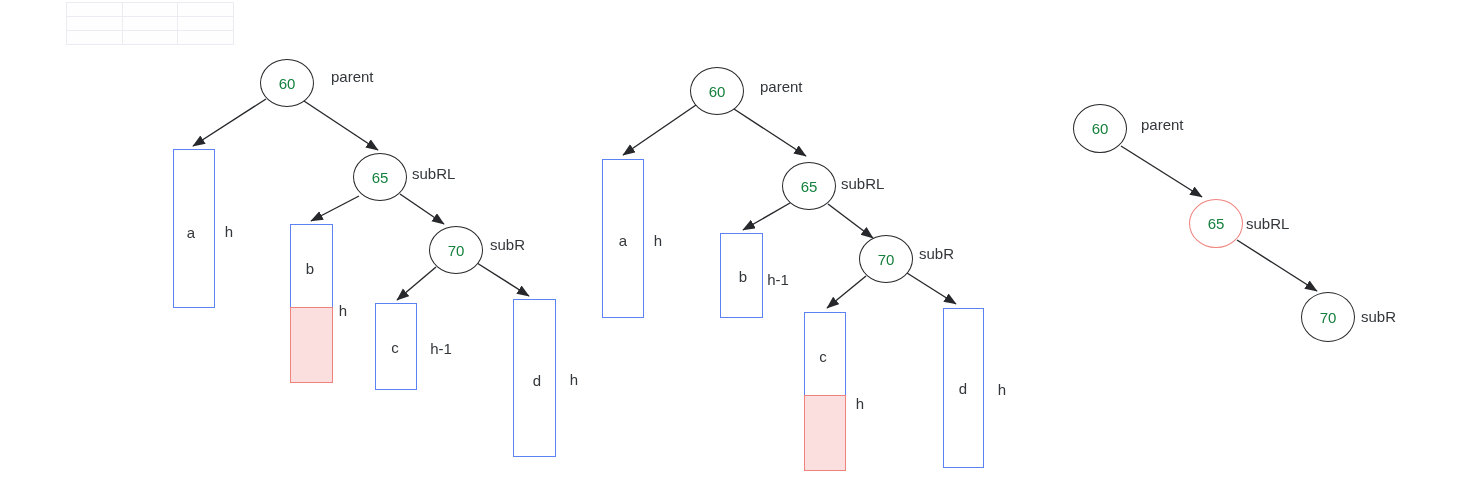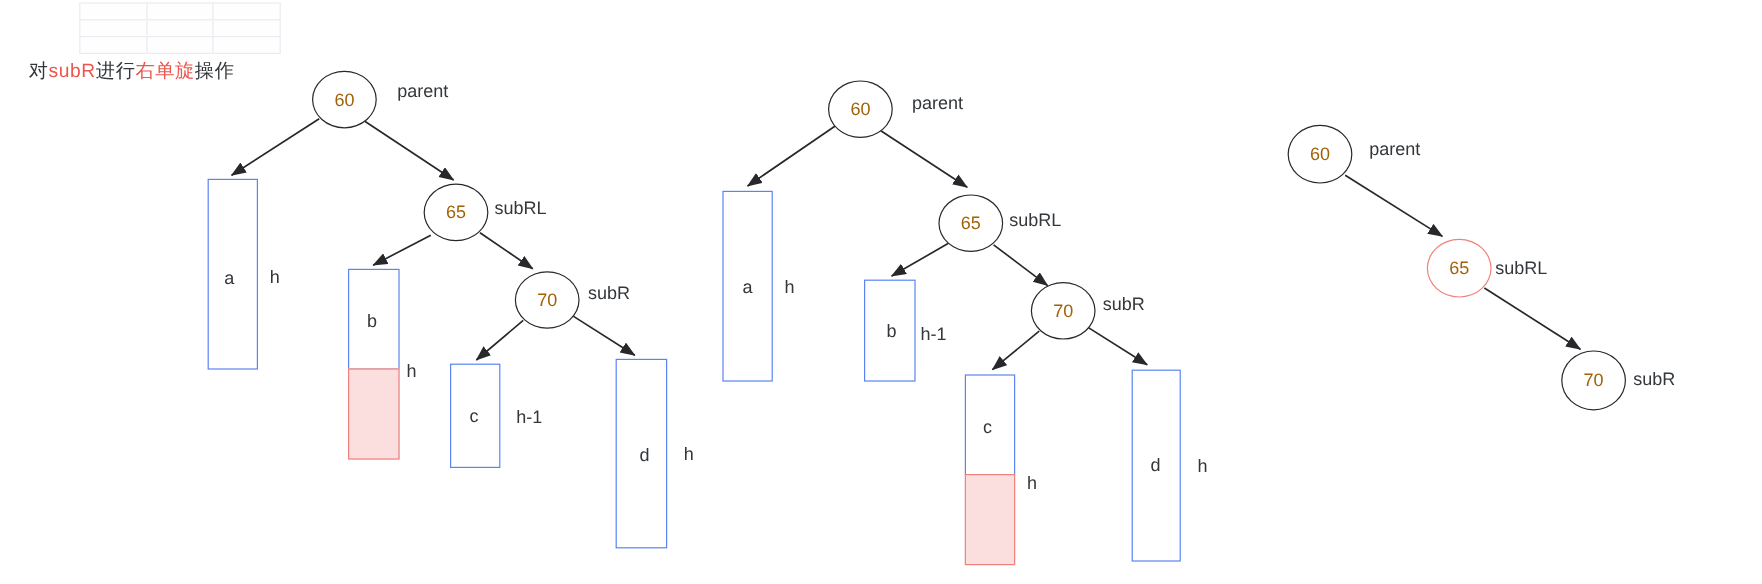--- a/index.html
+++ b/index.html
@@ -14,21 +14,21 @@
   
   .caption{position:absolute;left:24px;top:49px;font-size:16px;letter-spacing:0.5px;
     color:#33373b;white-space:nowrap;}
   .caption .red{color:#eb564e;}
   
   svg.edges{position:absolute;left:0;top:0;}
   svg.edges line{stroke:#26282b;stroke-width:1.4;}
   
   .node{position:absolute;width:54px;height:48px;border:1.7px solid #26282b;border-radius:50%;
     background:#fff;display:flex;align-items:center;justify-content:center;
-    font-size:15px;color:#a16207;box-sizing:border-box;}
+    font-size:15px;color:#15803d;box-sizing:border-box;}
   .node.red{border-color:#f0827d;}
   .node-label{position:absolute;font-size:15px;color:#33373b;white-space:nowrap;}
   
   .srect{position:absolute;border:1.6px solid #5b84f2;box-sizing:border-box;background:#fff;}
   .srect.ext{border-color:#f0827d;background:#fbdede;}
   .letter,.hlbl{position:absolute;transform:translate(-50%,-50%);font-size:15px;color:#33373b;white-space:nowrap;}
 </style>
 </head>
 <body>
 
@@ -39,23 +39,20 @@
     <div class="cell"></div>
     <div class="cell"></div>
     <div class="cell"></div>
     <div class="cell"></div>
     <div class="cell"></div>
     <div class="cell"></div>
     <div class="cell"></div>
     <div class="cell"></div>
   </div>
 
-  <div class="caption">
-    <span>对</span><span class="red">subR</span><span>进行</span><span class="red">右单旋</span><span>操作</span>
-  </div>
 
   <svg class="edges" width="1468" height="487" viewBox="0 0 1468 487">
     <defs>
       <marker id="ah" markerWidth="10" markerHeight="8" refX="8.5" refY="3.5" orient="auto">
         <path d="M0,0 L9,3.5 L0,7 Z" fill="#26282b"></path>
       </marker>
     </defs>
 
     <line x1="266" y1="99" x2="193" y2="146" marker-end="url(#ah)"></line>
     <line x1="304" y1="101" x2="378" y2="150" marker-end="url(#ah)"></line>

